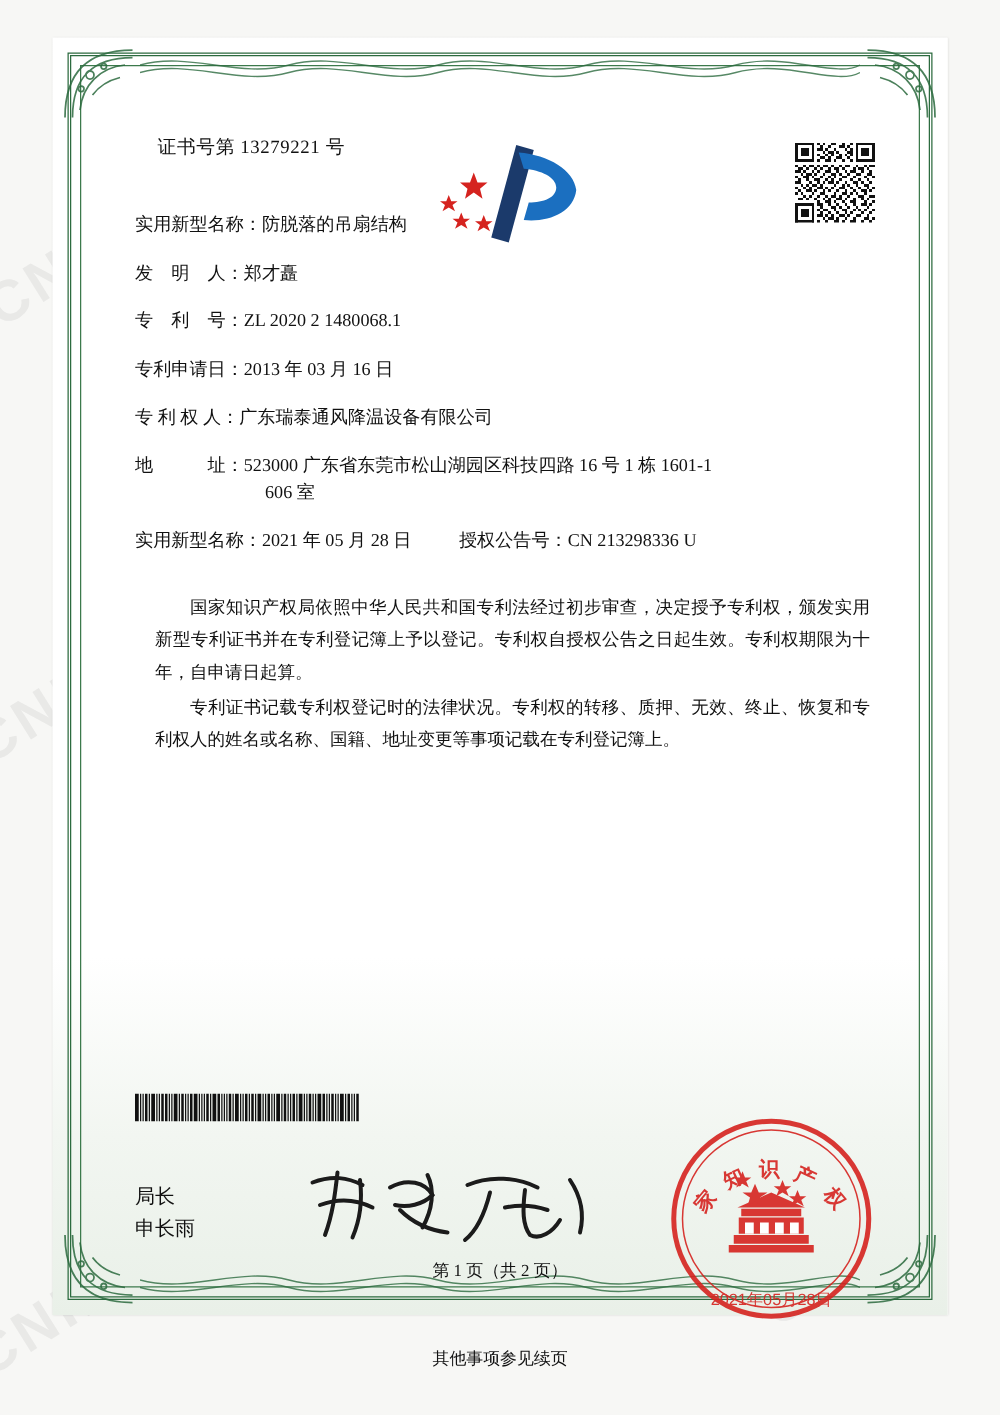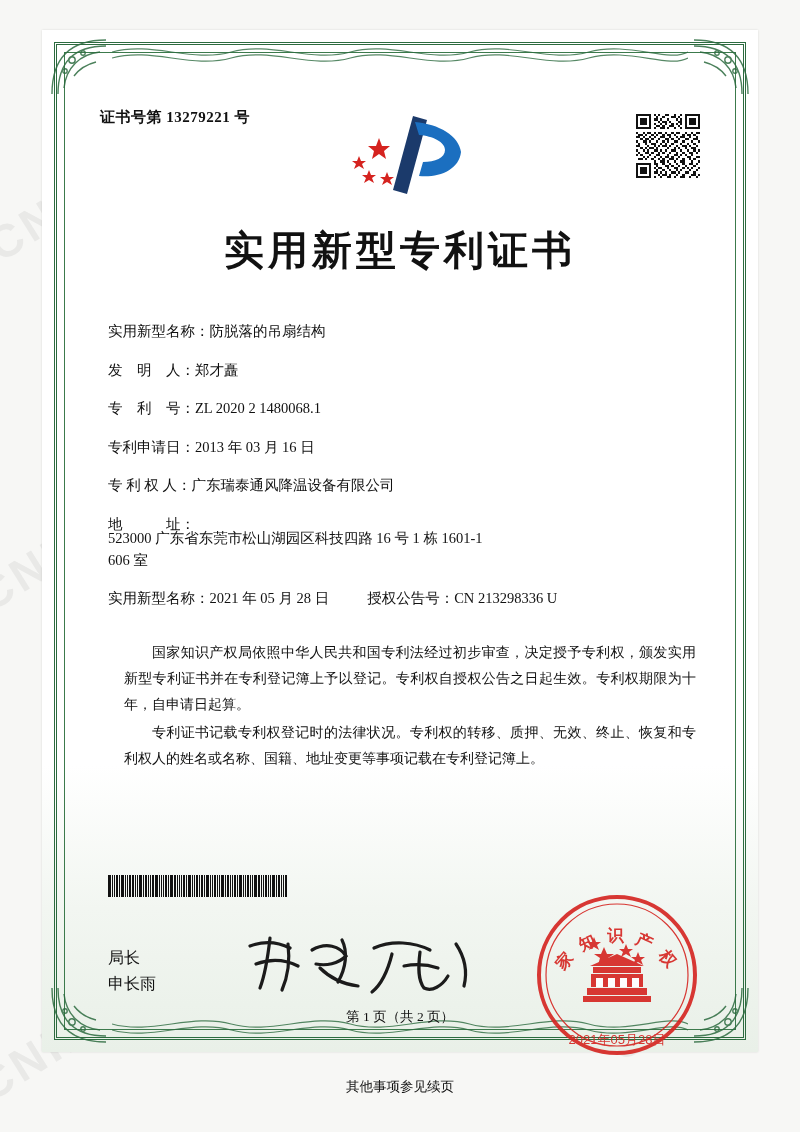--- a/index.html
+++ b/index.html
@@ -50,22 +50,21 @@
   .edge-deco{position:absolute;color:#2c6b3f;opacity:.8;}
   .edge-top{left:70px;right:70px;top:9px;height:26px;}
   .edge-bot{left:70px;right:70px;bottom:9px;height:26px;transform:scaleY(-1);}
   .edge-deco svg{width:100%;height:26px;display:block;}
 
   
   .content{position:absolute;left:48px;top:78px;right:48px;}
 
   .cert-no{
     font-size:15px;color:#111;letter-spacing:.5px;
-    margin-left:10px;
-    font-weight:bold;
+    margin-left:36px;
   }
 
   .logo{
     position:absolute;left:50%;top:4px;transform:translateX(-50%);
     width:130px;height:86px;
   }
 
   .qr{
     position:absolute;right:10px;top:6px;
     width:64px;height:64px;
@@ -75,21 +74,21 @@
     text-align:center;
     font-size:40px;font-weight:700;letter-spacing:4px;
     color:#111;
     margin-top:96px;
   }
 
   .fields{margin-top:46px;margin-left:18px;font-size:14.5px;color:#111;line-height:1;}
   .frow{display:flex;align-items:flex-start;margin-bottom:24px;}
   .flabel{white-space:pre;}
   .fval{}
-  .fval2{margin-top:7px;}
+  .fval2{margin-left:104px;margin-top:7px;}
   .frow.inline2 .sep{display:inline-block;width:38px;}
 
   .para{
     margin-top:34px;margin-left:34px;margin-right:14px;
     font-size:14px;line-height:26px;color:#111;text-align:justify;
   }
   .para p{margin:0 0 2px 0;text-indent:28px;}
 
   
   .barcode{position:absolute;left:66px;top:845px;height:22px;}
@@ -454,21 +453,20 @@
             <rect x="11" y="28" width="1" height="1"></rect>
             <rect x="14" y="28" width="2" height="1"></rect>
             <rect x="17" y="28" width="1" height="1"></rect>
             <rect x="20" y="28" width="2" height="1"></rect>
             <rect x="24" y="28" width="1" height="1"></rect>
             <rect x="27" y="28" width="1" height="1"></rect>
         </g>
       </svg>
     </div>
 
-    <div class="title">实用新型专利证书</div>
 
     <div class="fields">
       <div class="frow">
         <span class="flabel">实用新型名称：</span>
         <span class="fval">防脱落的吊扇结构</span>
       </div>
       <div class="frow">
         <span class="flabel">发　明　人：</span>
         <span class="fval">郑才矗</span>
       </div>
@@ -478,21 +476,21 @@
       </div>
       <div class="frow">
         <span class="flabel">专利申请日：</span>
         <span class="fval">2013 年 03 月 16 日</span>
       </div>
       <div class="frow">
         <span class="flabel">专 利 权 人：</span>
         <span class="fval">广东瑞泰通风降温设备有限公司</span>
       </div>
       <div style="margin-bottom:24px;">
-        <div class="frow" style="margin-bottom:4px;flex-direction:column;">
+        <div class="frow" style="margin-bottom:4px;">
           <span class="flabel">地　　　址：</span>
           <span class="fval">523000 广东省东莞市松山湖园区科技四路 16 号 1 栋 1601-1</span>
         </div>
         <div class="fval2">606 室</div>
       </div>
       <div class="frow inline2">
         <span class="flabel">实用新型名称：</span>
         <span class="fval">2021 年 05 月 28 日</span>
         <span class="sep"></span>
         <span class="flabel">授权公告号：</span>

